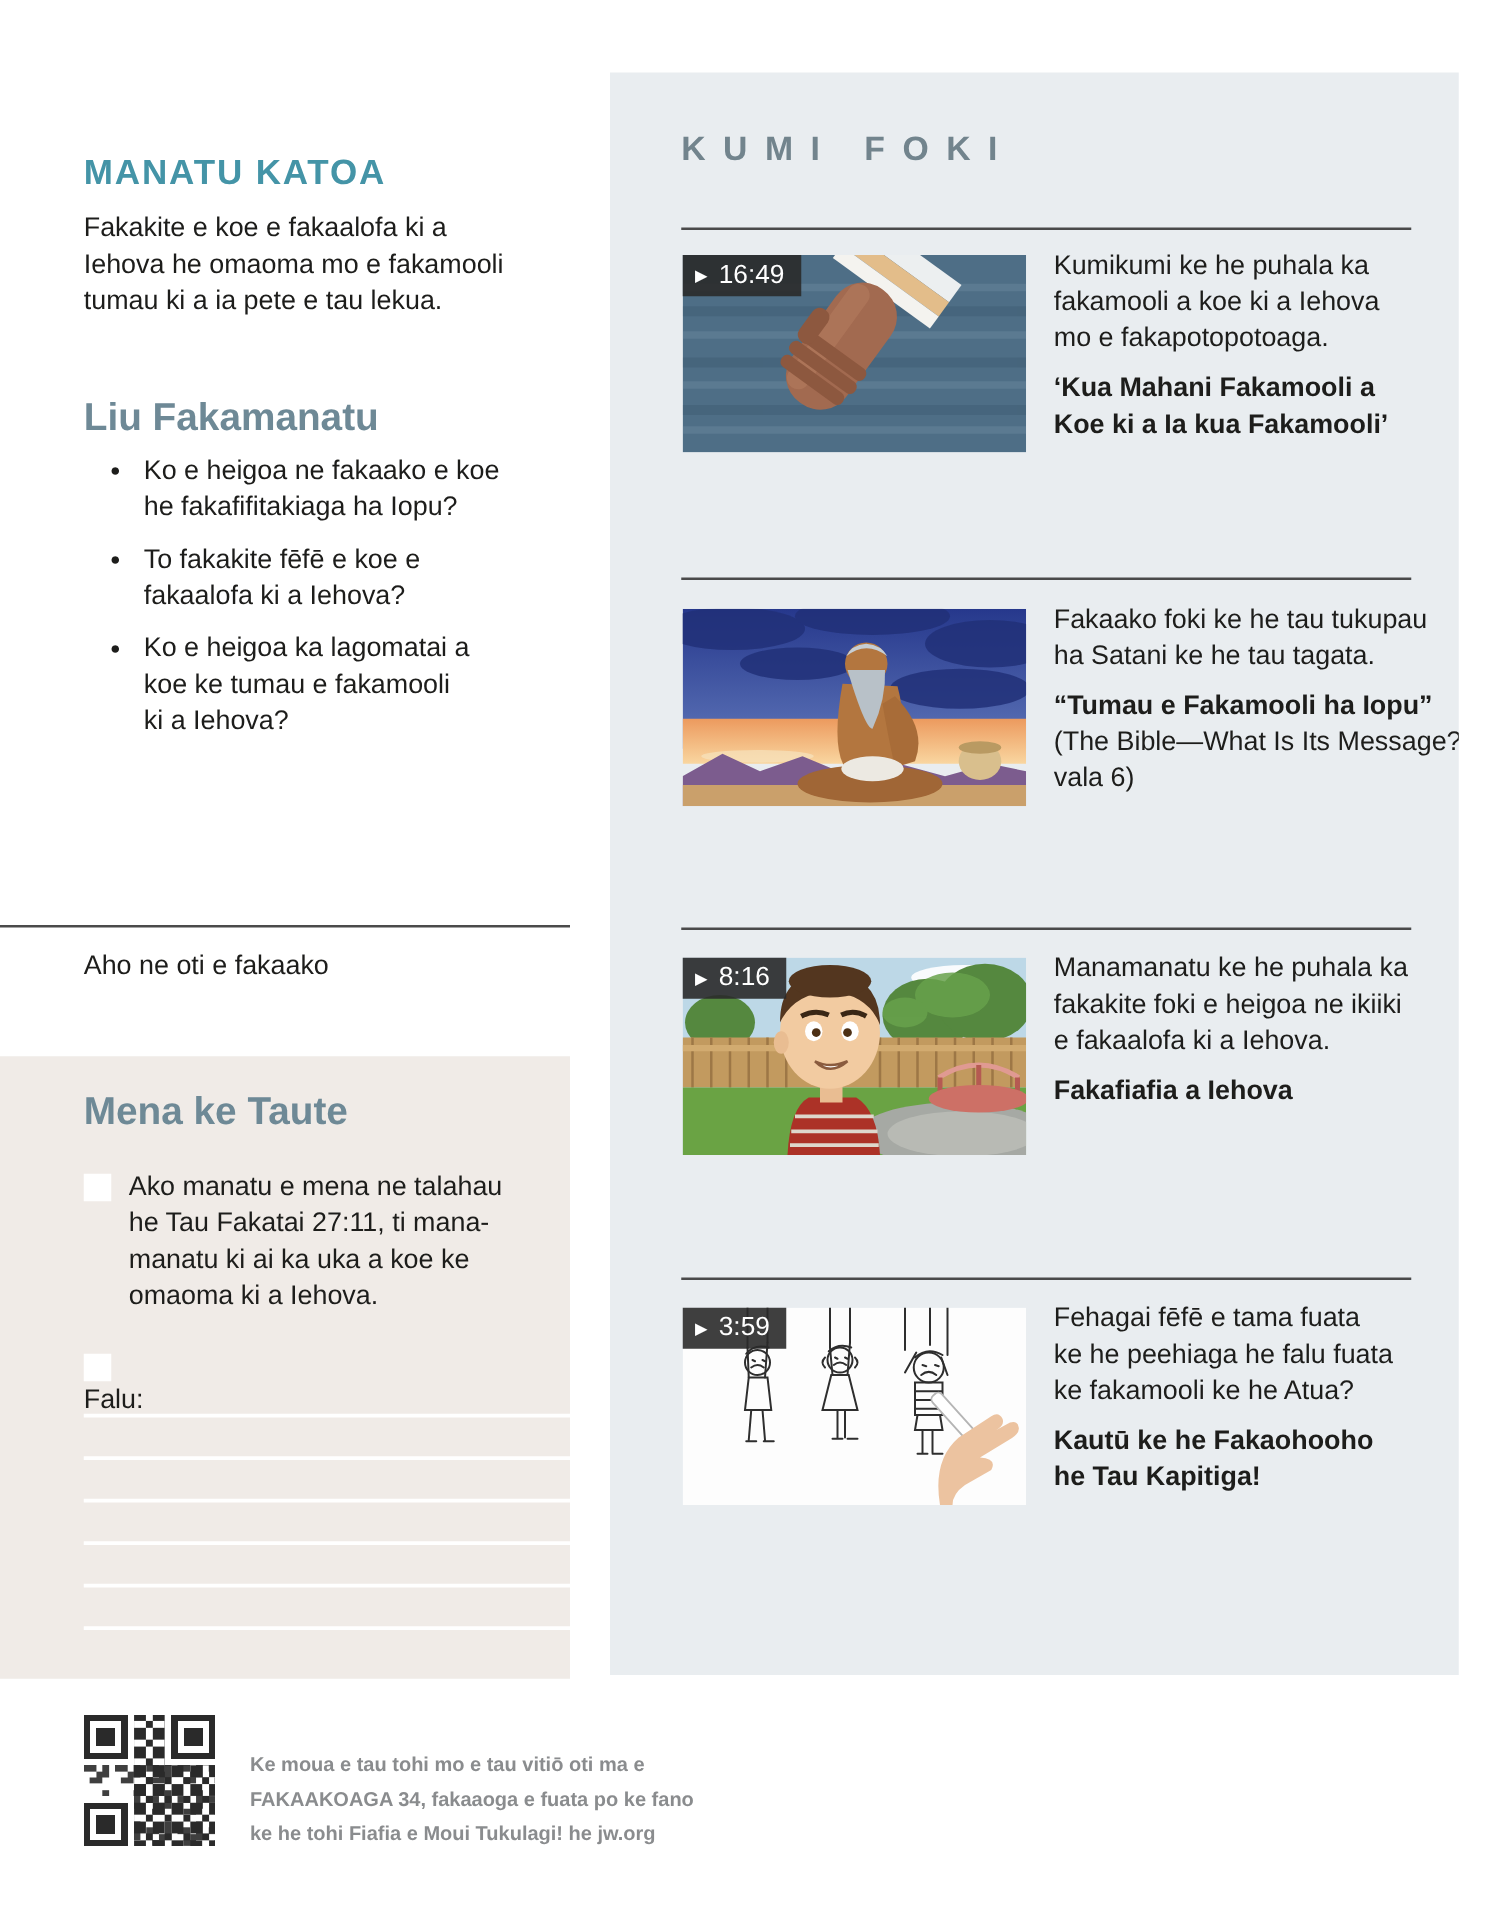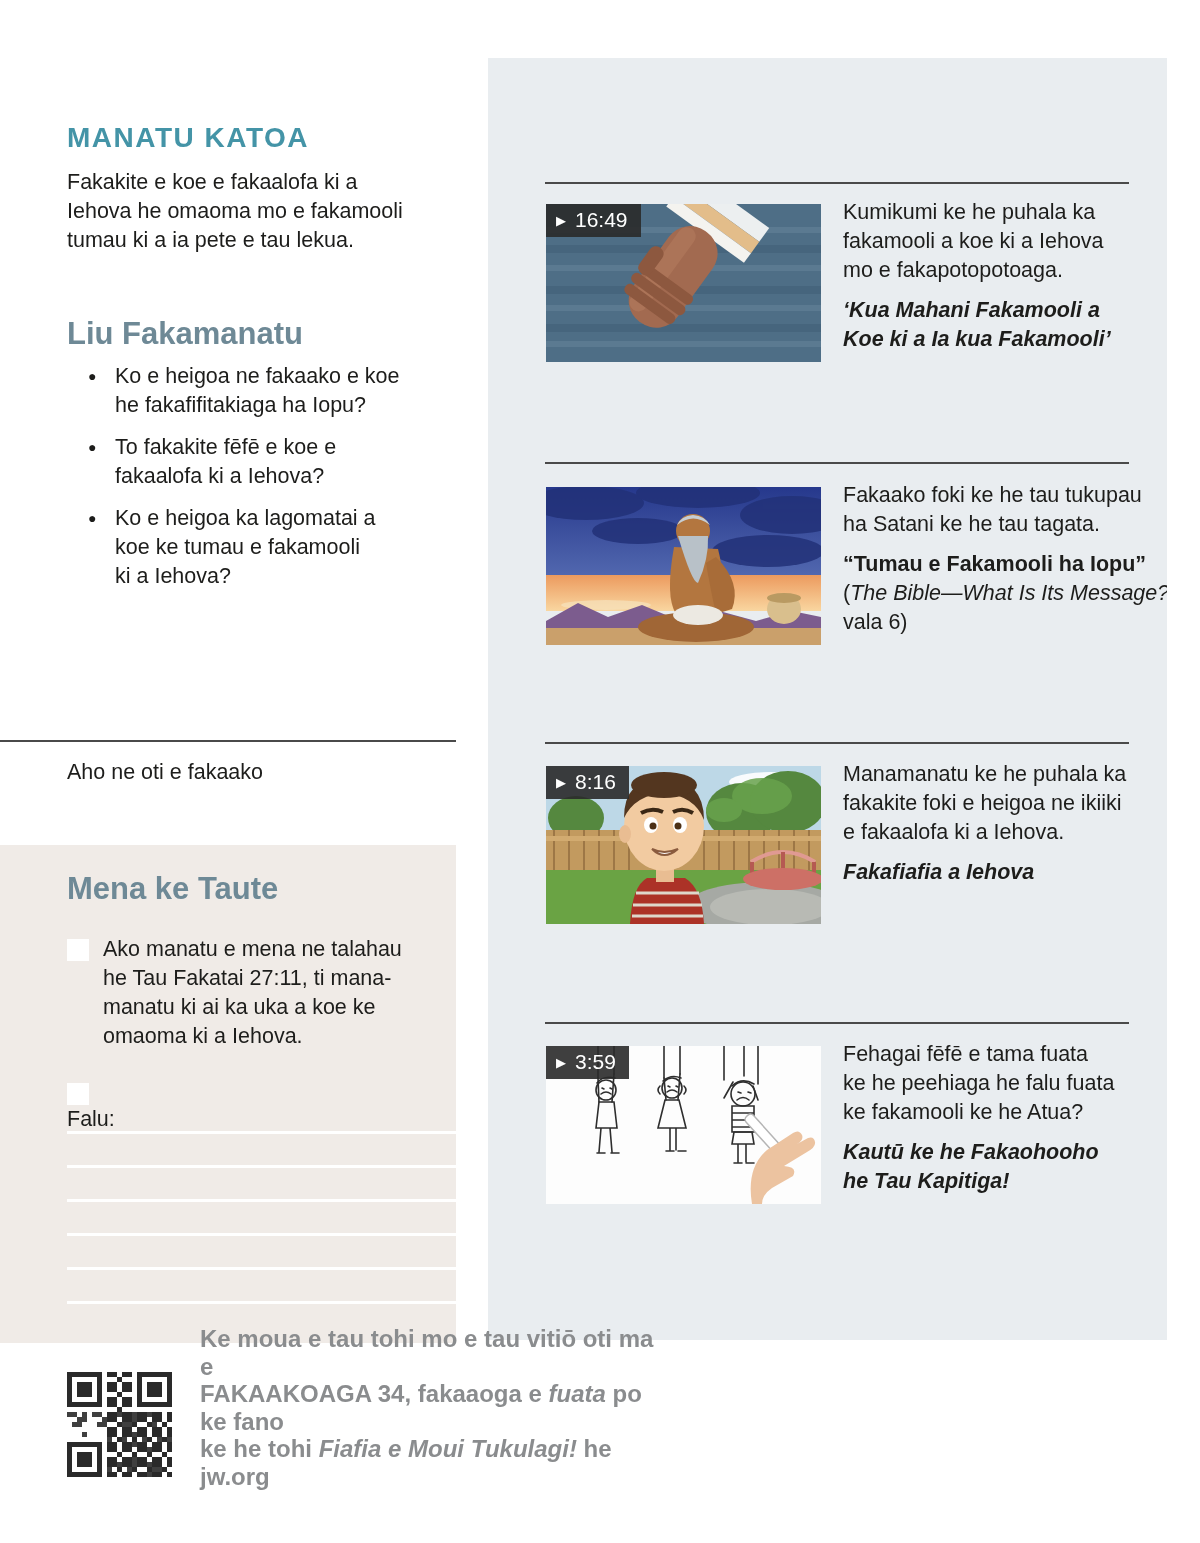--- a/index.html
+++ b/index.html
@@ -22,23 +22,23 @@
   .todo-box{position:absolute;left:0;top:845px;width:456px;height:498px;background:var(--todo-bg,#f0ebe7);}
   #todo-title{position:absolute;left:67px;top:26px;font-size:31px;font-weight:700;color:var(--slate,#6e8996);margin:0;}
   .todo-item{position:absolute;left:67px;display:flex;font-size:21.5px;line-height:29px;}
   #todo-item-0{top:90px;width:375px;}
   #todo-item-1{top:234px;flex-direction:column;}
   .checkbox{flex:none;width:22px;height:22px;background:#fff;margin:4px 14px 0 0;}
   .write-line{position:absolute;left:67px;width:389px;height:3px;background:#fff;}
 
   
   .qr{position:absolute;left:67px;top:1372px;}
-  #footer-text{position:absolute;left:200px;top:1325px;width:470px;font-size:24px;line-height:27.5px;
+  #footer-text{position:absolute;left:200px;top:1399px;width:470px;font-size:16px;line-height:27.5px;
                font-weight:700;color:var(--footer-text,#8a8c8e);margin:0;}
-  .seg-i{font-style:italic;text-align:right;}
+  .seg-i{text-align:right;}
   .seg-b{font-weight:700;}
 
   
   .right-panel{position:absolute;left:488px;top:58px;width:712px;height:1282px;background:var(--panel-bg,#e9edf0);}
   #panel-title{position:absolute;left:545px;top:104px;font-size:27px;font-weight:700;
                letter-spacing:14px;color:var(--panel-title,#72848d);margin:0;}
   .item-rule{position:absolute;left:545px;width:584px;height:0;border-top:2px solid var(--rule,#4a4a4a);}
   #rule-0{top:182px}#rule-1{top:462px}#rule-2{top:742px}#rule-3{top:1022px}
   .vid-row{position:absolute;left:546px;width:650px;height:170px;}
   #row-0{top:204px}#row-1{top:487px}#row-2{top:766px}#row-3{top:1046px}
@@ -136,20 +136,21 @@
       <path d="M14 0h7v7h-7z M15 1v5h5v-5z" fill-rule="evenodd"></path>
         <rect x="16" y="2" width="3" height="3"></rect>
       <path d="M0 14h7v7h-7z M1 15v5h5v-5z" fill-rule="evenodd"></path>
         <rect x="2" y="16" width="3" height="3"></rect>
     </g>
   </svg>
   <p id="footer-text" class="pre"><span>Ke moua e tau tohi mo e tau vitiō oti ma e
 FAKAAKOAGA 34, fakaaoga e </span><span class="seg-i">fuata</span><span> po ke fano
 ke he tohi </span><span class="seg-i">Fiafia e Moui Tukulagi!</span><span> he jw.org</span></p>
 
+  <h2 id="panel-title">KUMI FOKI</h2>
 
   <div class="item-rule" id="rule-0"></div>
   <div class="item-rule" id="rule-1"></div>
   <div class="item-rule" id="rule-2"></div>
   <div class="item-rule" id="rule-3"></div>
 
   <div class="vid-row" id="row-0">
     <div class="vid-thumb">
       <svg width="275" height="158" viewBox="0 0 275 158">
         <rect width="275" height="158" fill="#4e6e86"></rect>

